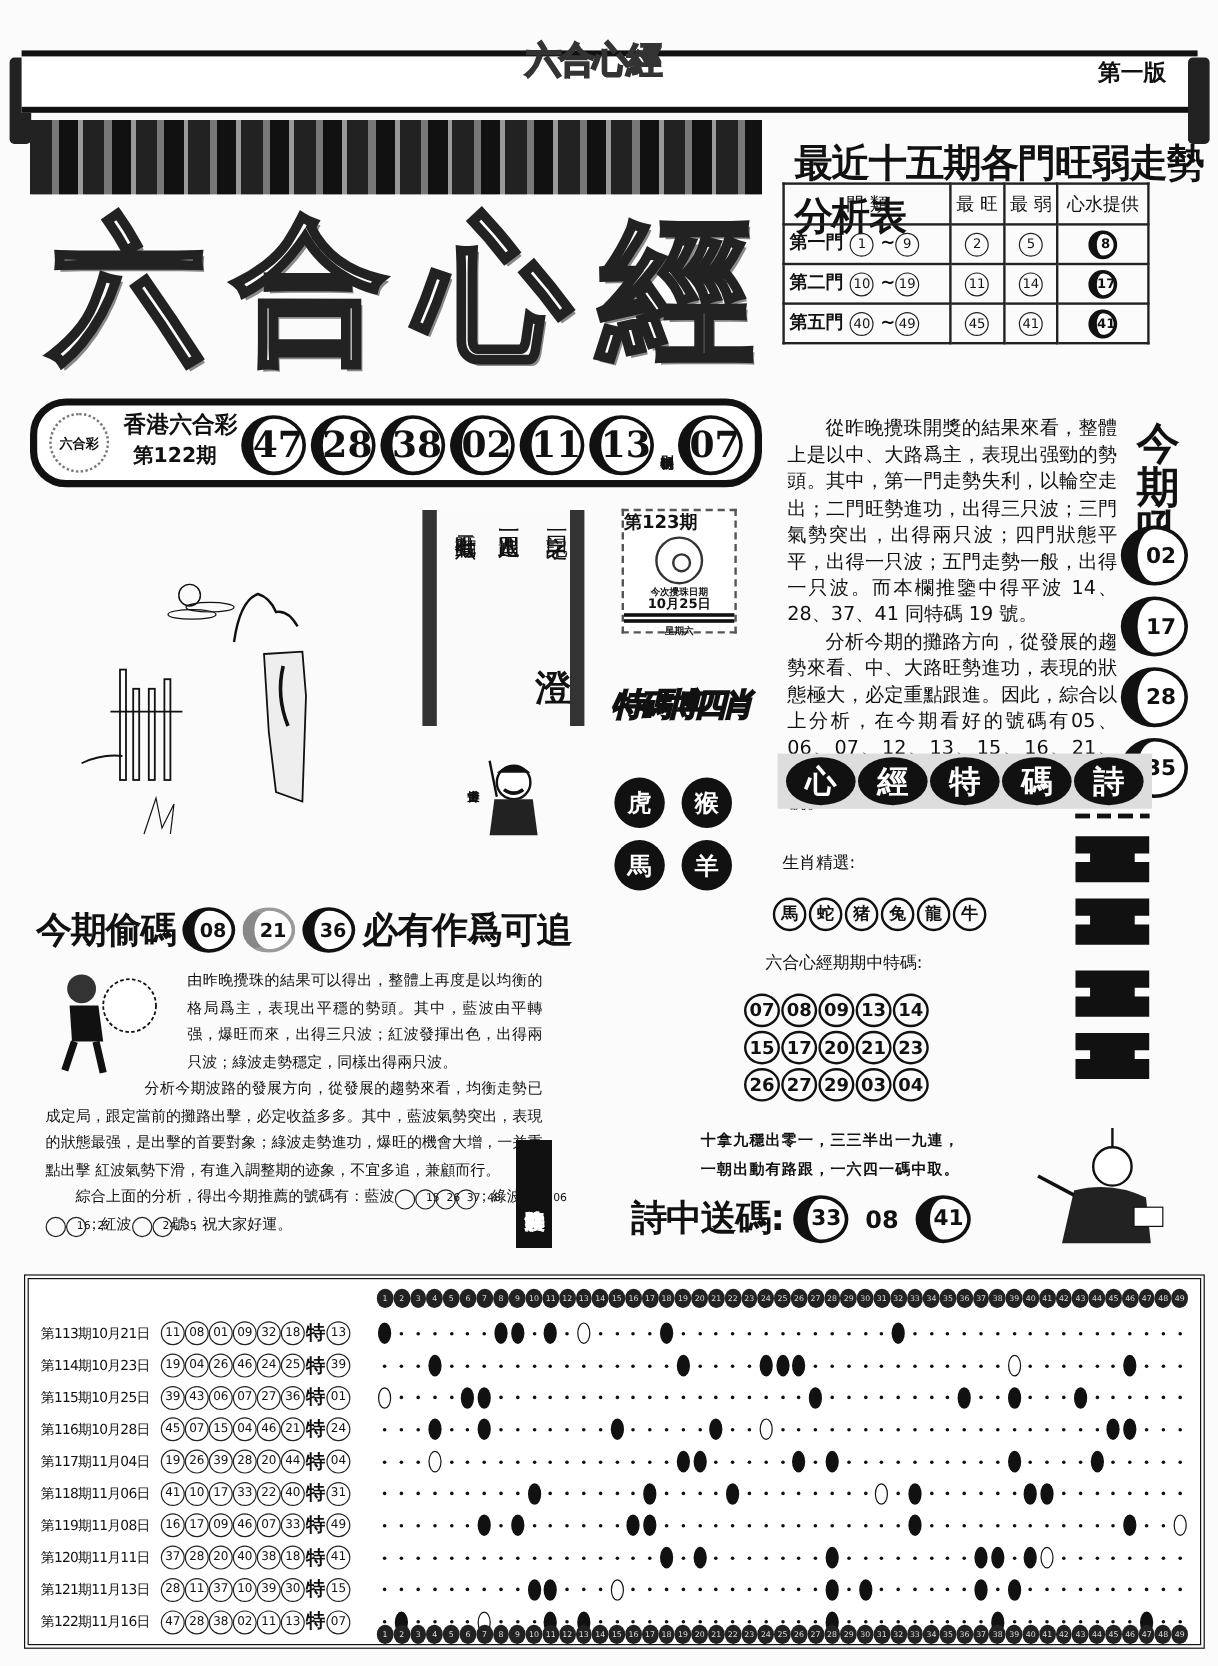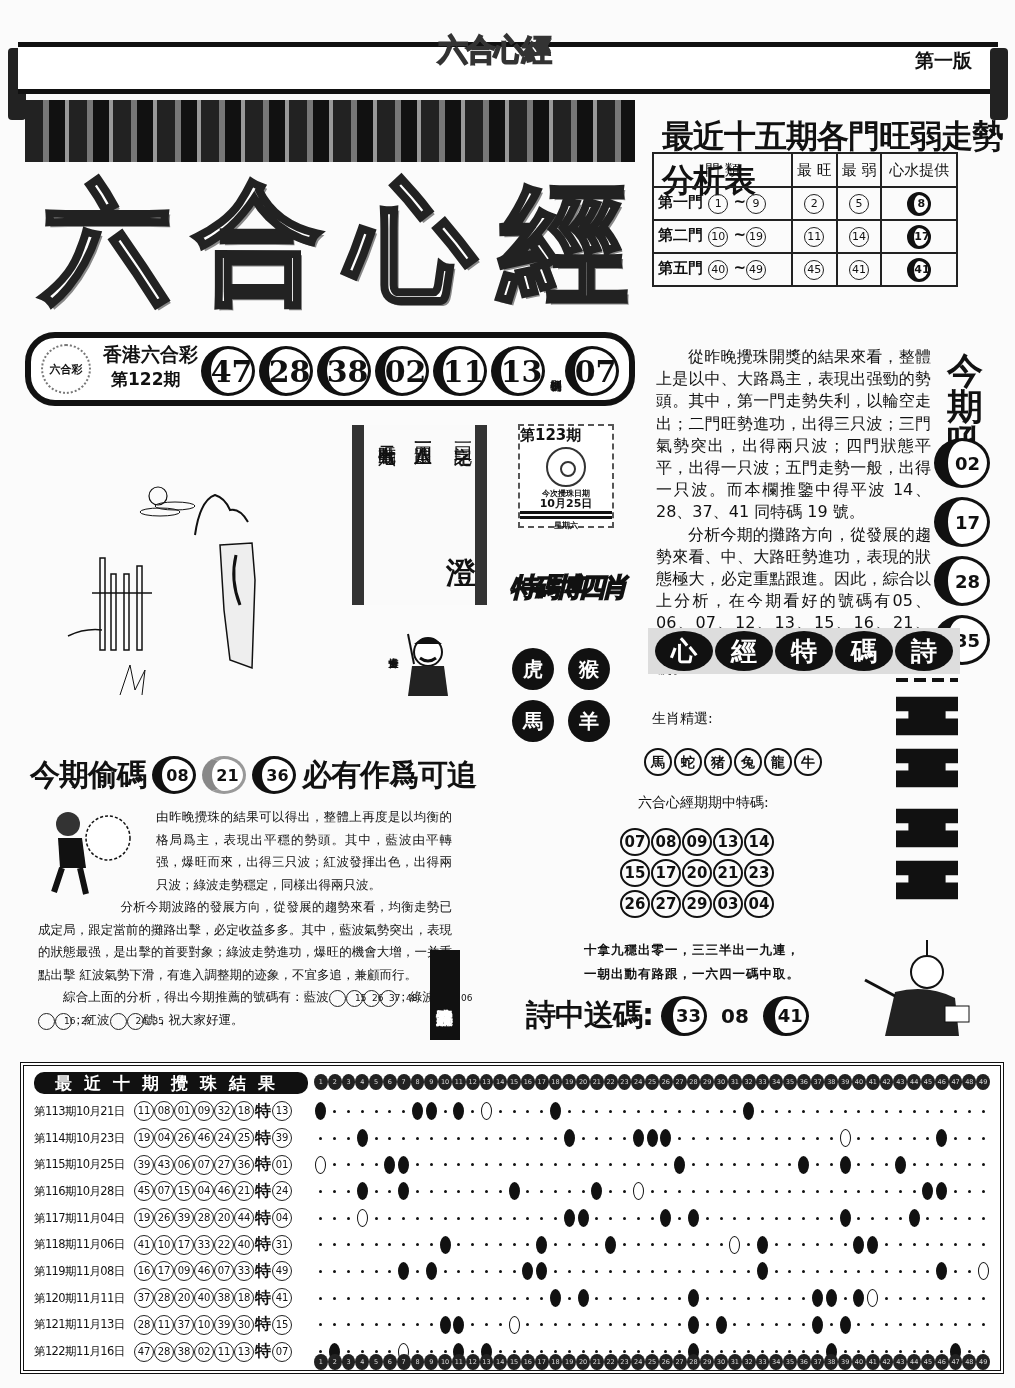--- a/index.html
+++ b/index.html
@@ -280,21 +280,20 @@
   <rect x="90" y="66" width="24" height="16" fill="#fff" stroke="#111"></rect>
 </svg>
 <div class="abs send">
   <span class="h">詩中送碼:</span>
   <span class="sb">33</span>
   <span class="plain">08</span>
   <span class="sb">41</span>
 </div>
 
 <div class="abs grid-box">
-  <div class="grid-head">最近十期攪珠結果</div>
   <div class="numstrip" id="strip-top" style="top:8px">
       <span>1</span>
       <span>2</span>
       <span>3</span>
       <span>4</span>
       <span>5</span>
       <span>6</span>
       <span>7</span>
       <span>8</span>
       <span>9</span>

